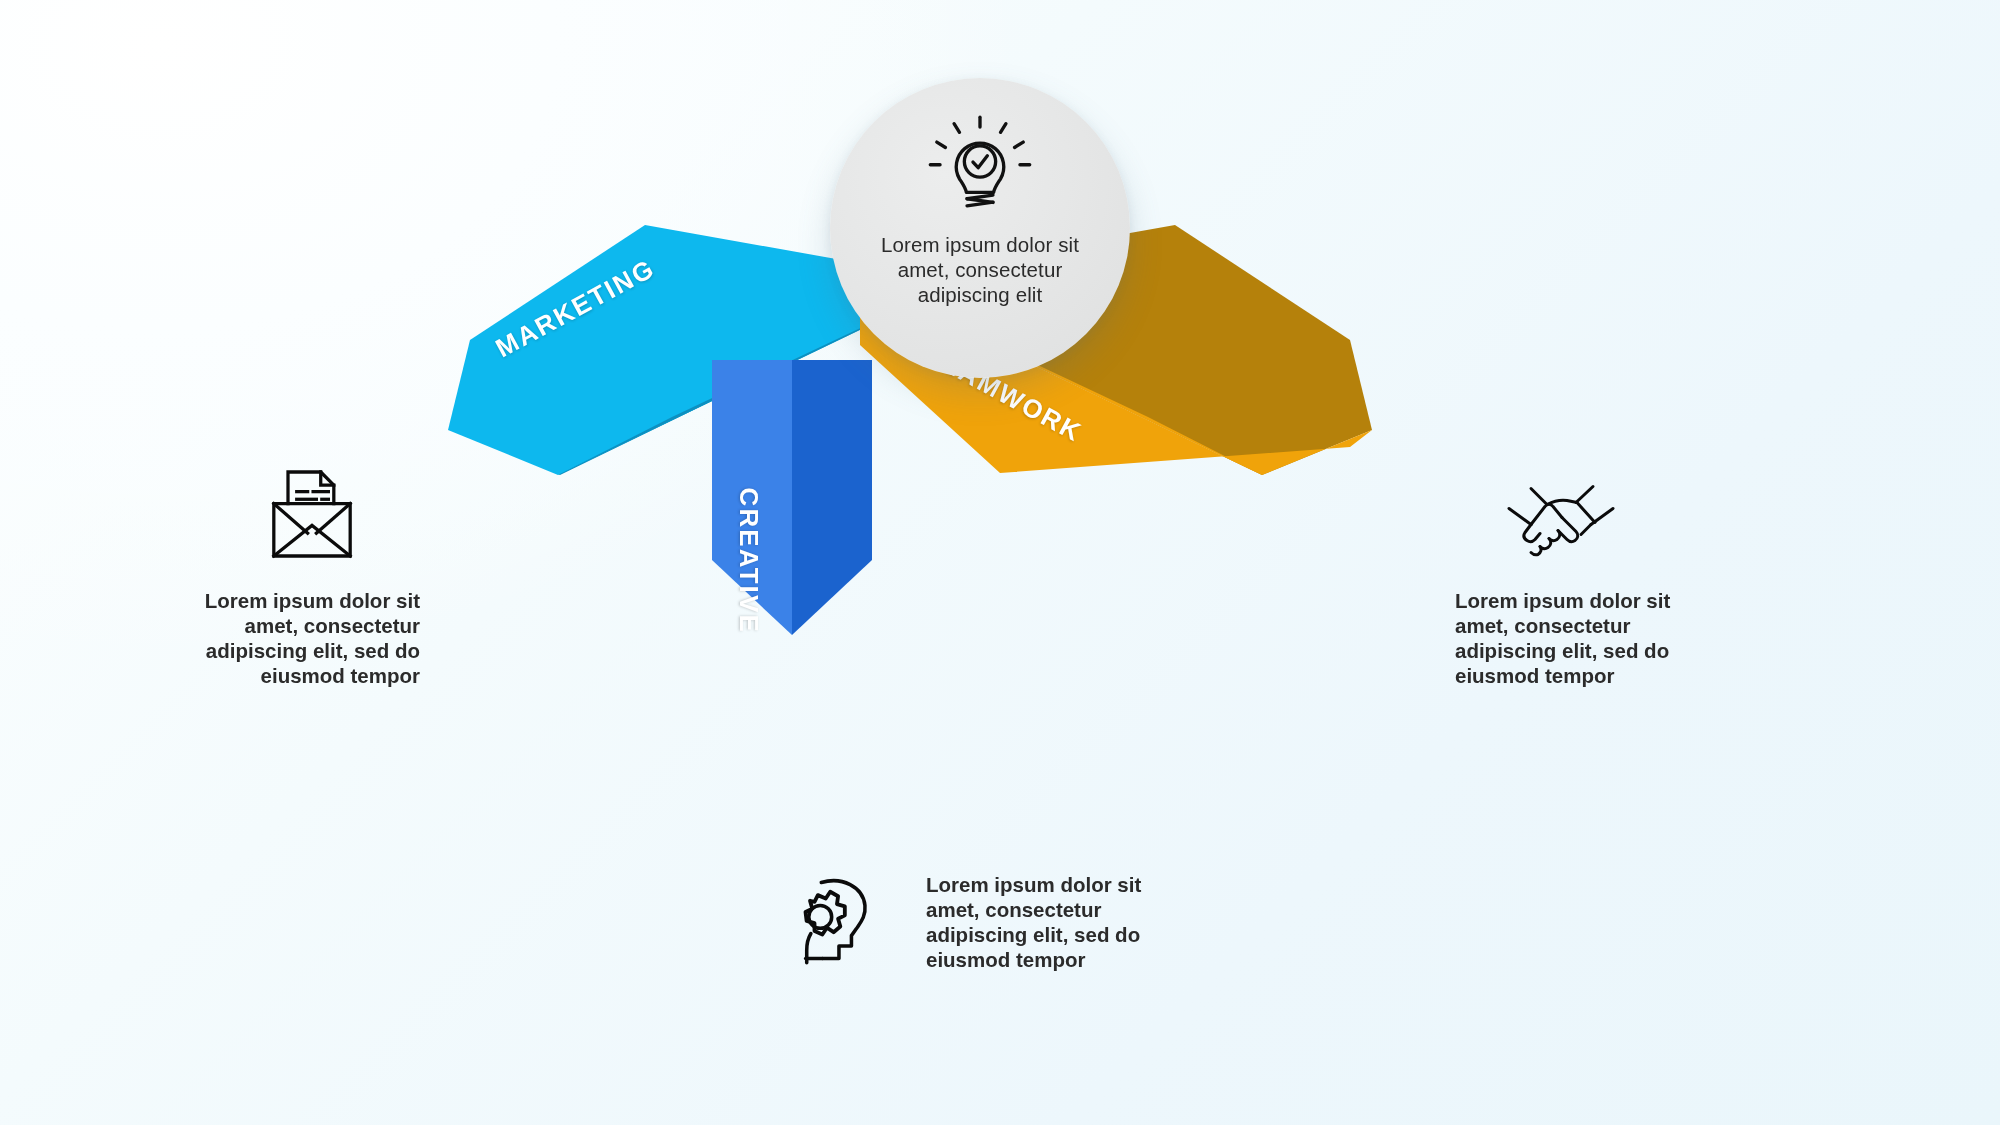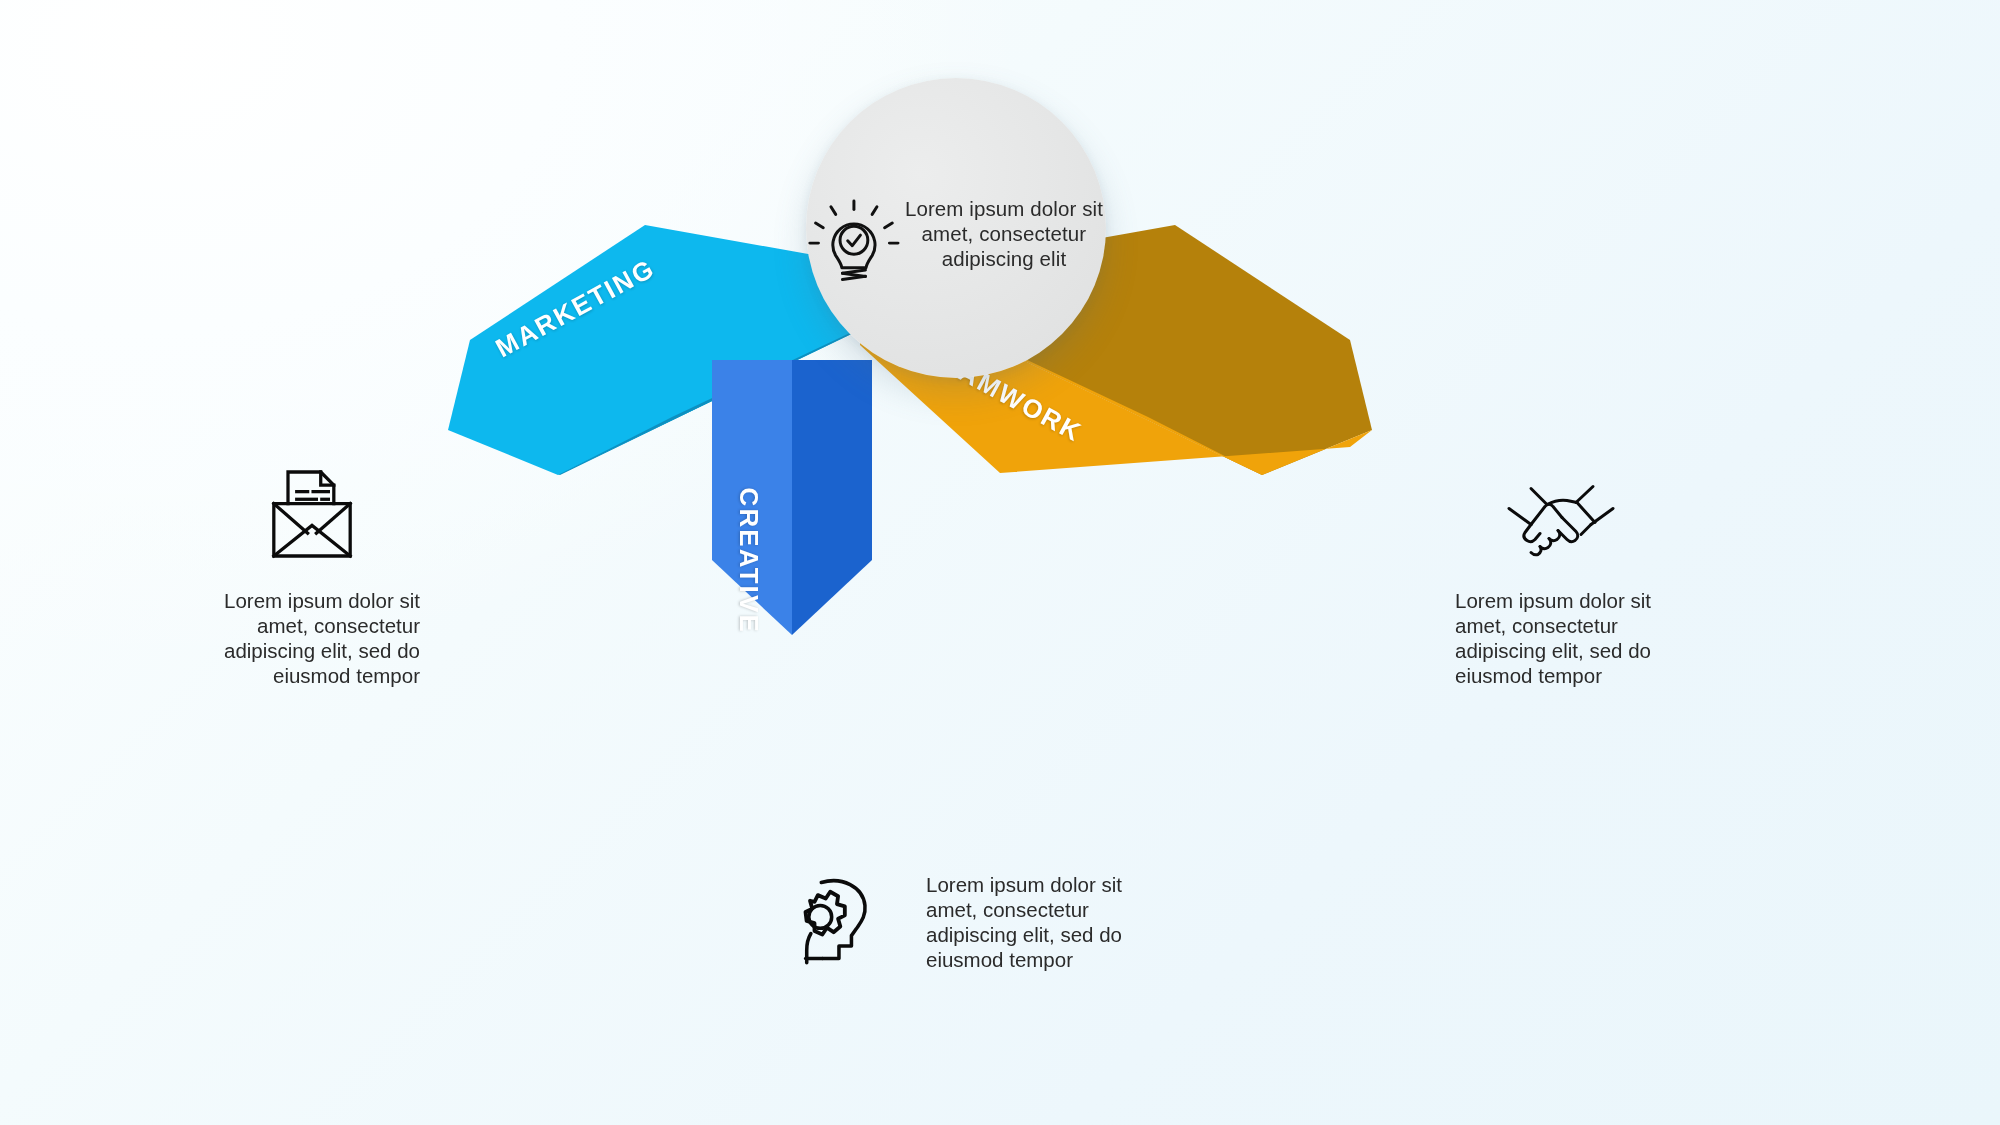--- a/index.html
+++ b/index.html
@@ -8,26 +8,26 @@
     font-family:"Liberation Sans", sans-serif;
     background:
       radial-gradient(ellipse 1400px 1000px at 8% 4%, #ffffff 0%, #fbfeff 28%, rgba(239,248,252,0) 62%),
       linear-gradient(135deg,#fdffff 0%, #f4fbfd 35%, #edf7fc 70%, #eaf6fb 100%);
     position:relative;
   }
   #stage { position:absolute; inset:0; }
 
   
   .hub {
-    position:absolute; left:806px; top:78px; width:300px; height:300px;
+    position:absolute; left:830px; top:78px; width:300px; height:300px;
     border-radius:50%;
     background:radial-gradient(circle at 38% 32%, #eceded 0%, #e6e7e7 45%, #dedfdf 100%);
     box-shadow:0 16px 34px rgba(80,110,130,.20), 0 3px 10px rgba(80,110,130,.10);
     z-index:40;
-    display:flex; align-items:center;
+    display:flex; flex-direction:column; align-items:center;
   }
   .hub-icon { margin-top:36px; width:108px; height:108px; }
   .hub-text {
     margin-top:10px; width:230px; text-align:center;
     font-size:20.5px; line-height:25px; color:#2b2b2b; letter-spacing:.1px;
   }
 
   
   .arrow { position:absolute; z-index:20; }
   .arrow svg { display:block; overflow:visible; }
@@ -50,21 +50,21 @@
     transform:rotate(28.5deg); transform-origin:left center;
   }
 
   #arrow-creative { left:712px; top:360px; }
   #lbl-creative {
     left:36px; top:112px;
     transform:rotate(90deg); transform-origin:left center;
   }
 
   
-  .sat { position:absolute; z-index:30; }
+  .sat { position:absolute; z-index:30;font-weight:bold; }
   .sat-icon { width:120px; height:104px; }
   .sat-text { font-size:20.5px; line-height:25px; color:#2b2b2b; width:250px; }
 
   #sat-left   { left:170px; top:462px; display:flex; flex-direction:column; align-items:flex-end; }
   #sat-left .sat-text { text-align:right; margin-top:22px; }
   #sat-left .sat-icon { margin-right:48px; }
 
   #sat-right  { left:1455px; top:462px; display:flex; flex-direction:column; align-items:flex-start; }
   #sat-right .sat-text { text-align:left; margin-top:22px; }
   #sat-right .sat-icon { margin-left:46px; }

